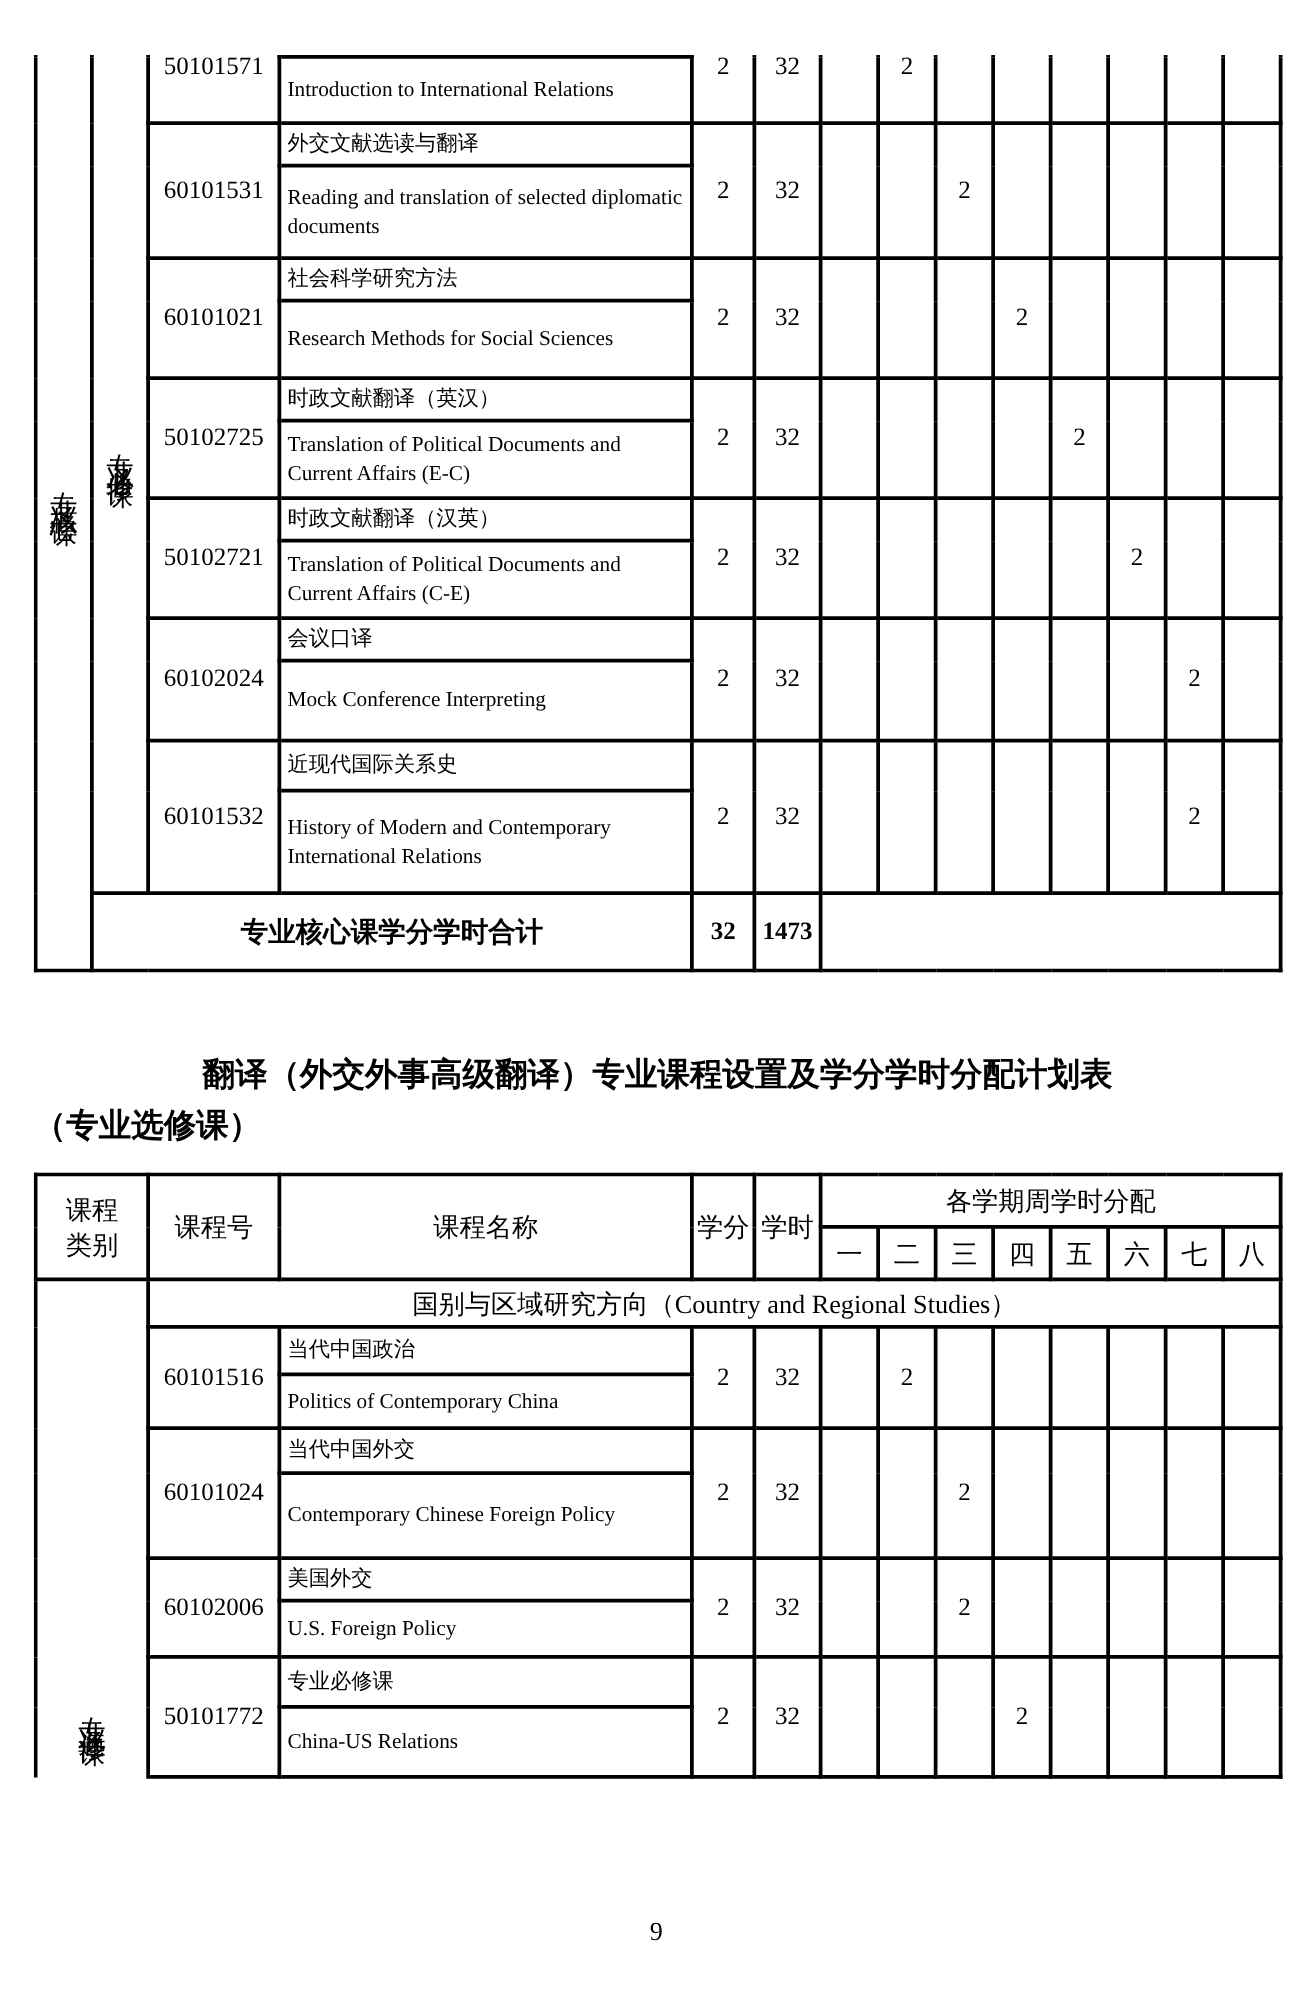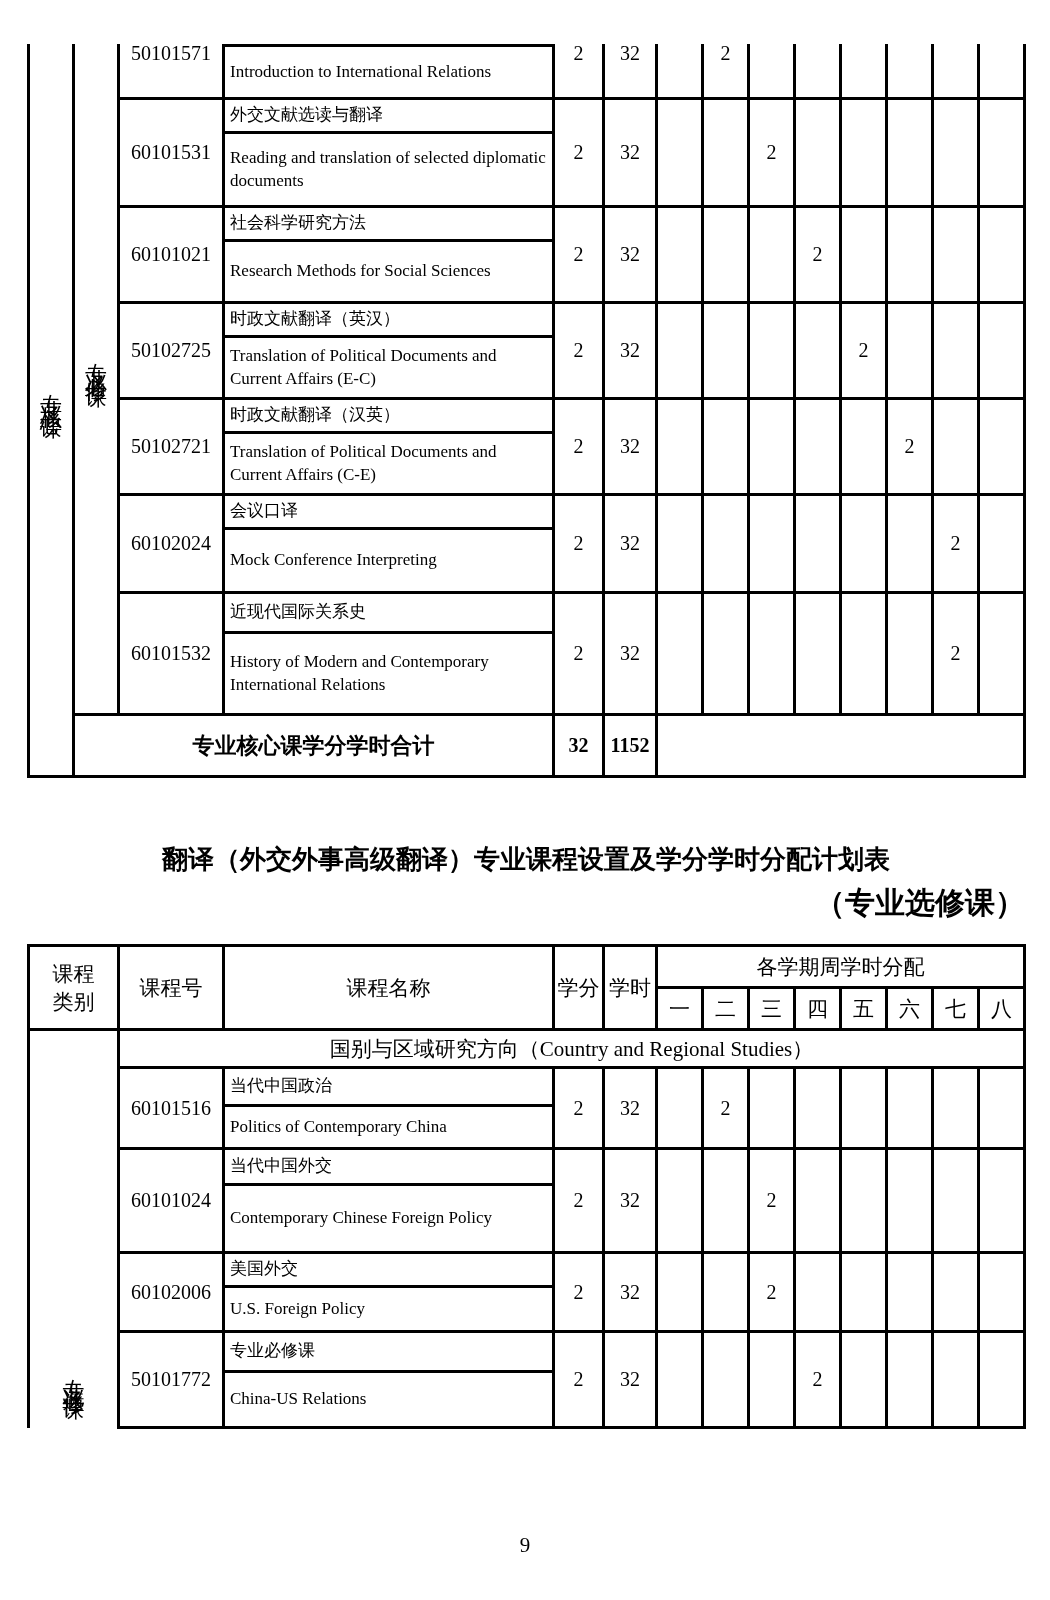--- a/index.html
+++ b/index.html
@@ -29,21 +29,21 @@
   }
   td.code { text-align:center; vertical-align:middle; font-size:20px; }
   td.cname { text-align:left; vertical-align:middle; padding:2px 5px; font-size:17px; line-height:1.3; }
   td.num { text-align:center; vertical-align:middle; font-size:20px; }
   td.sum { font-weight:bold; }
   td.sumlabel { text-align:center; vertical-align:middle; font-size:22px; font-weight:bold; }
   td.hdr { text-align:center; vertical-align:middle; font-size:21px; white-space:pre-line; }
   td.direction { text-align:center; vertical-align:middle; font-size:21px; }
 
   .title1 { width:998px; margin-top:64px; text-align:center; font-size:26px; font-weight:bold; }
-  .title2 { width:998px; margin-top:6px; margin-bottom:20px; text-align:right; font-size:30px; font-weight:bold; }
+  .title2 { width:998px; margin-top:6px; margin-bottom:20px; text-align:left; font-size:26px; font-weight:bold; }
   .pagenum { position:absolute; left:0; bottom:42px; width:1050px; text-align:center; font-size:21px; }
 </style>
 </head>
 <body>
 
 <div class="clip">
 <table id="table1">
   <colgroup>
     <col style="width:45px">
         <col style="width:45px">
@@ -178,21 +178,21 @@
           <td class="num sem" rowspan="2"></td>
           <td class="num sem" rowspan="2">2</td>
           <td class="num sem" rowspan="2"></td>
         </tr>
         <tr style="height: 82px;">
           <td class="cname en">History of Modern and Contemporary International Relations</td>
         </tr>
         <tr style="height:62px">
       <td class="sumlabel" colspan="3">专业核心课学分学时合计</td>
       <td class="num sum">32</td>
-      <td class="num sum">1152</td>
+      <td class="num sum">1473</td>
       <td colspan="8"></td>
     </tr>
   </tbody>
 </table>
 </div>
 
 <div class="title1">翻译（外交外事高级翻译）专业课程设置及学分学时分配计划表</div>
 <div class="title2">（专业选修课）</div>
 
 <div class="clip2">

